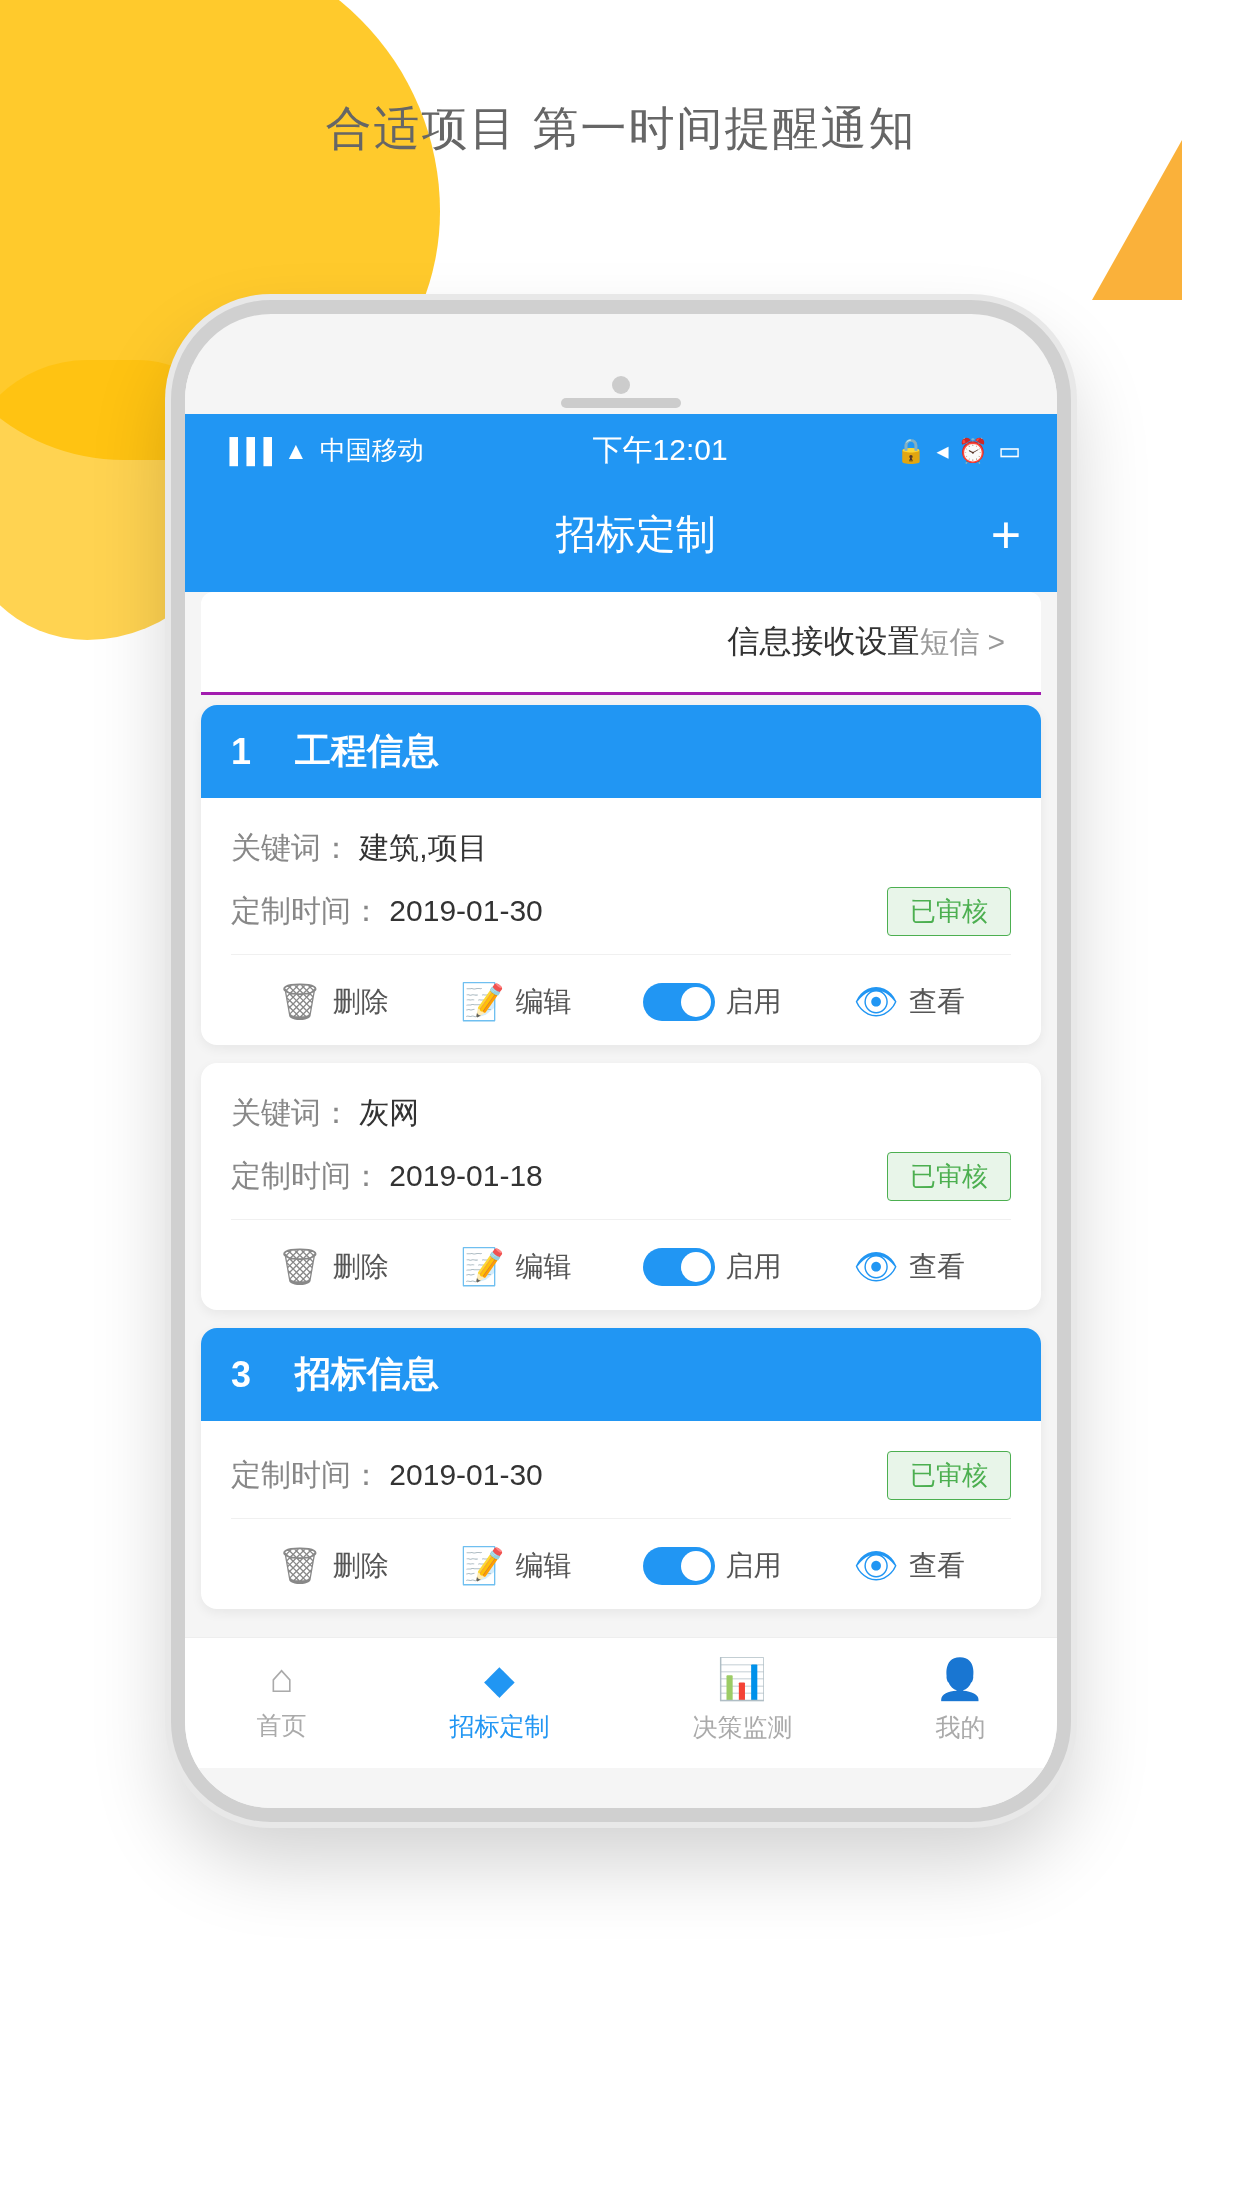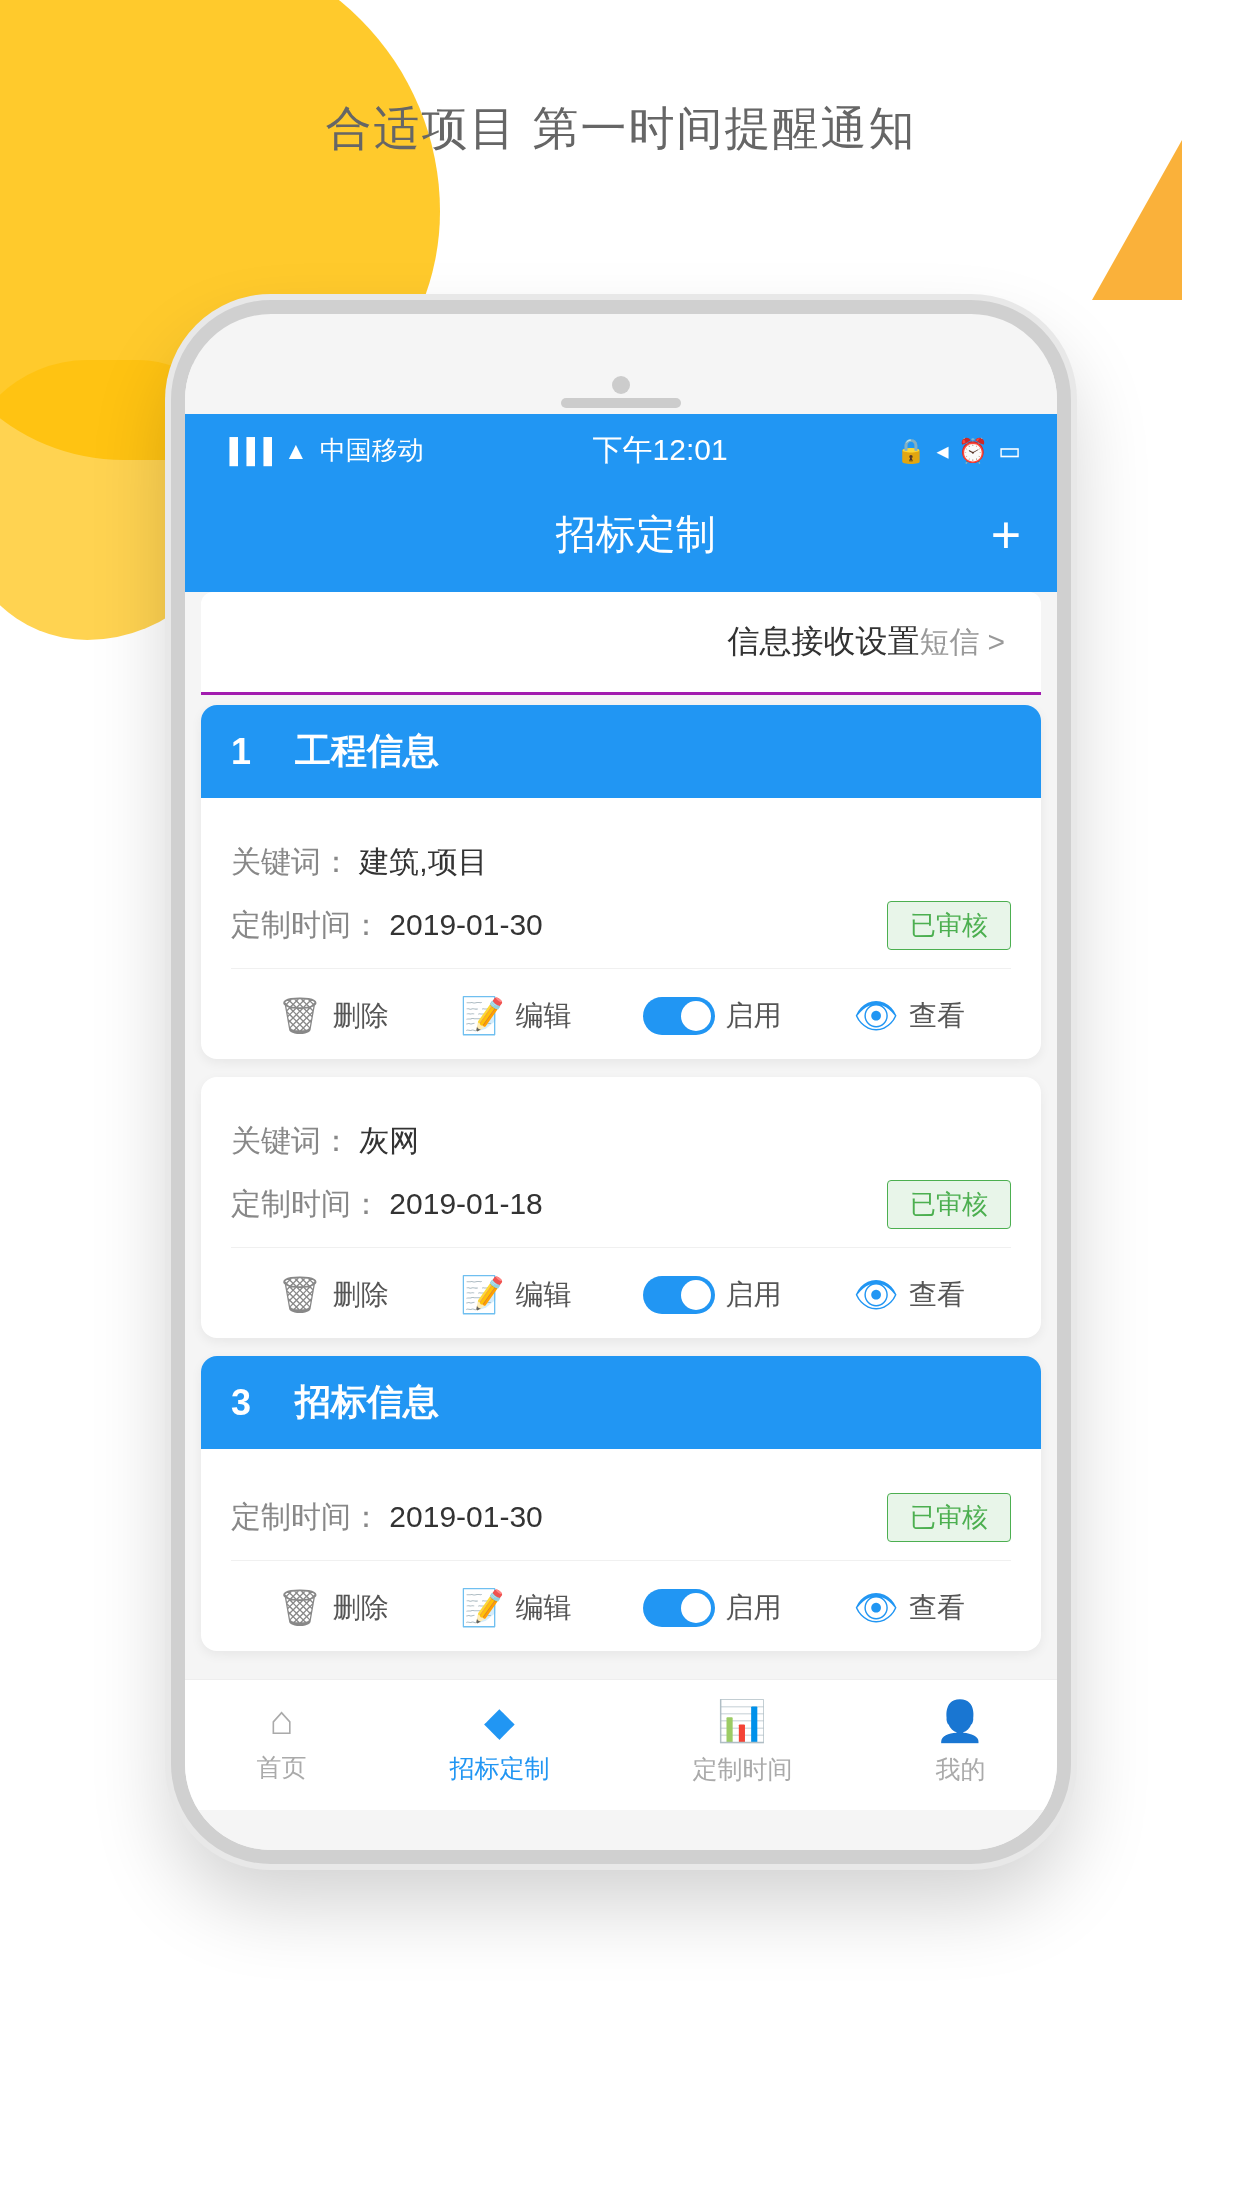--- a/index.html
+++ b/index.html
@@ -197,21 +197,21 @@
       font-size: 36px;
       font-weight: 700;
       min-width: 40px;
     }
     .card-header-title {
       color: white;
       font-size: 36px;
       font-weight: 600;
     }
     .card-body {
-      padding: 44px 30px 0;
+      padding: 30px 30px 0;
     }
     .card-info-row {
       font-size: 30px;
       color: #555;
       margin-bottom: 18px;
       display: flex;
       align-items: center;
       justify-content: space-between;
     }
     .card-info-label { color: #888; }
@@ -488,21 +488,21 @@
       <div class="nav-item">
         <span class="nav-icon">⌂</span>
         <span class="nav-label">首页</span>
       </div>
       <div class="nav-item">
         <span class="nav-icon nav-icon-active">◆</span>
         <span class="nav-label nav-label-active">招标定制</span>
       </div>
       <div class="nav-item">
         <span class="nav-icon">📊</span>
-        <span class="nav-label">定制时间</span>
+        <span class="nav-label">决策监测</span>
       </div>
       <div class="nav-item">
         <span class="nav-icon">👤</span>
         <span class="nav-label">我的</span>
       </div>
     </div>
 
     <div class="phone-bottom"></div>
   </div>
 </div>

